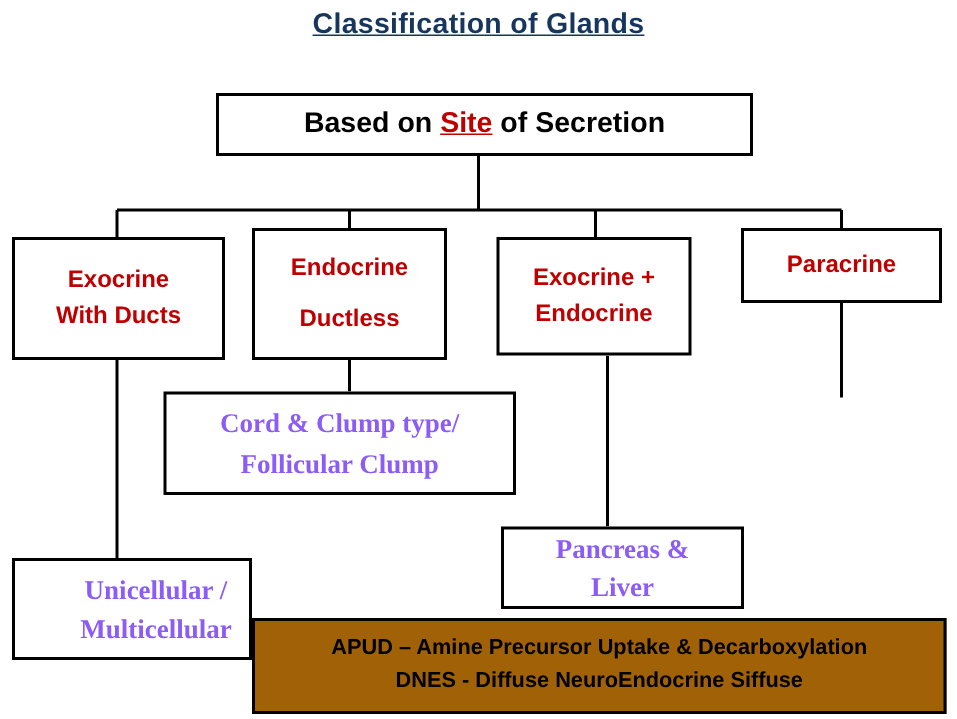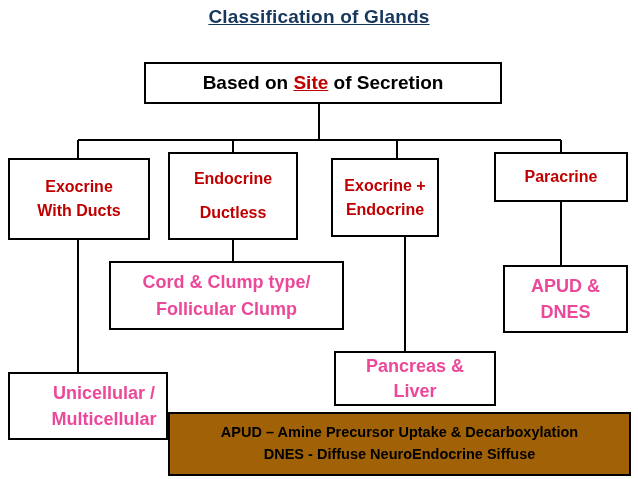--- a/index.html
+++ b/index.html
@@ -50,23 +50,24 @@
     color: #000000;
     font-weight: bold;
     font-size: 19px;
   }
   .red-bold {
     color: #c00000;
     font-weight: bold;
     font-size: 16px;
   }
   .black-plain {
-    color: #ec4899;
+    color: #8b5cf6;
     font-weight: bold;
     font-size: 18px;
+    font-family: Liberation Serif, serif;
   }
   .legend {
     position: absolute;
     box-sizing: border-box;
     border: 2px solid #000000;
     background: #a16207;
     text-align: center;
     color: #000000;
     font-size: 14.5px;
     font-weight: bold;
@@ -120,38 +121,34 @@
   <div class="box" style="left:8px; top:158px; width:142px; height:82px;">
     <span class="ln red-bold">Exocrine</span>
     <span class="ln red-bold" style="margin-top:4px;">With Ducts</span>
   </div>
 
   <div class="box" style="left:168px; top:152px; width:130px; height:88px;">
     <span class="ln red-bold">Endocrine</span>
     <span class="ln red-bold" style="margin-top:14px;">Ductless</span>
   </div>
 
-  <div class="box" style="left:331px; top:158px; width:108px; height:79px;">
+  <div class="box" style="left:331px; top:158px; width:130px; height:79px;">
     <span class="ln red-bold">Exocrine +</span>
     <span class="ln red-bold" style="margin-top:4px;">Endocrine</span>
   </div>
 
   <div class="box" style="left:494px; top:152px; width:134px; height:50px;">
     <span class="ln red-bold">Paracrine</span>
   </div>
 
   <div class="box" style="left:109px; top:261px; width:235px; height:69px;">
     <span class="ln black-plain">Cord &amp; Clump type/</span>
     <span class="ln black-plain" style="margin-top:4px;">Follicular Clump</span>
   </div>
 
-  <div class="box" style="left:503px; top:265px; width:125px; height:68px;">
-    <span class="ln black-plain">APUD &amp;</span>
-    <span class="ln black-plain" style="margin-top:4px;">DNES</span>
-  </div>
 
   <div class="box" style="left:334px; top:351px; width:162px; height:55px;">
     <span class="ln black-plain">Pancreas &amp;</span>
     <span class="ln black-plain" style="margin-top:2px;">Liver</span>
   </div>
 
   <div class="box" style="left:8px; top:372px; width:160px; height:68px;padding-left:32px;">
     <span class="ln black-plain">Unicellular /</span>
     <span class="ln black-plain" style="margin-top:3px;">Multicellular</span>
   </div>

